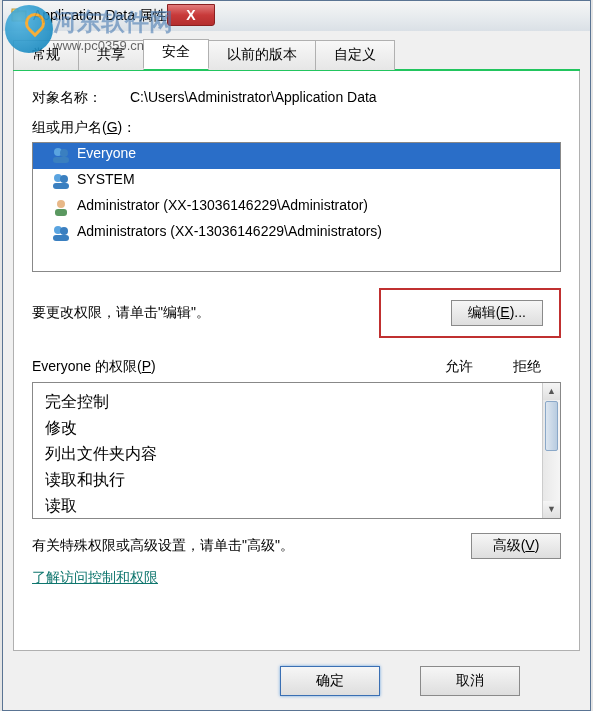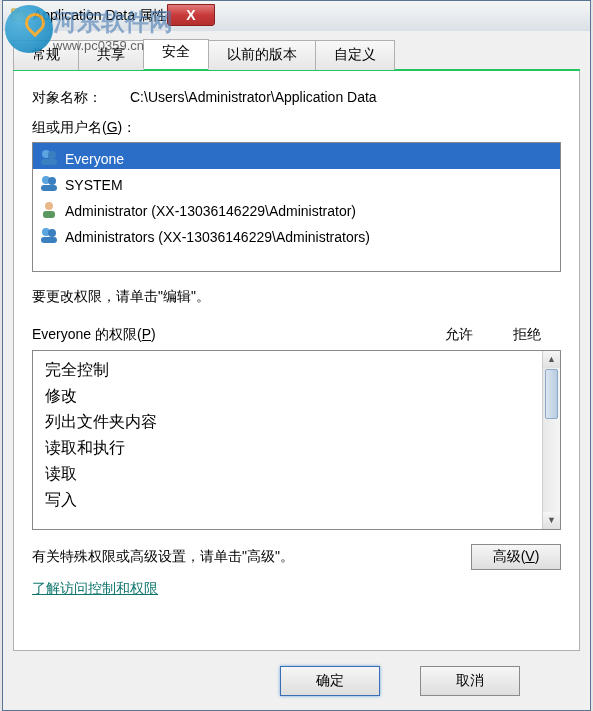--- a/index.html
+++ b/index.html
@@ -25,33 +25,33 @@
 
 .tab-content { background: #fff; border: 1px solid #b0b0b0; border-top: none; padding: 18px 18px 12px 18px; min-height: 580px; }
 
 .row { margin-bottom: 12px; display: flex; align-items: flex-start; }
 .label { white-space: nowrap; }
 .value { margin-left: 28px; }
 
 .underline { text-decoration: underline; }
 
 .listbox { width: 100%; height: 130px; border: 1px solid #888; background: #fff; margin-top: 5px; overflow: auto; }
-.listitem { display: flex; align-items: flex-end; padding: 2px 6px; height: 26px; gap: 6px; }
+.listitem { display: flex; align-items: flex-start; padding: 2px 18px; height: 26px; gap: 6px; }
 .listitem.selected { background: #2a6ec8; color: #fff; }
 .listitem .usericon { width: 20px; height: 20px; flex-shrink: 0; }
 
 .perm-edit-row { display: flex; align-items: center; justify-content: space-between; margin: 16px 0 20px 0; }
 .red-highlight { border: 2px solid #c03030; padding: 10px 16px 10px 70px; margin-left: -70px; }
 
 .btn { background: linear-gradient(to bottom, #f6f6f6, #dedede); border: 1px solid #8a8a8a; padding: 3px 16px; cursor: pointer; min-width: 90px; }
 
 .perm-header { display: flex; justify-content: space-between; margin-bottom: 6px; }
 .perm-header-right { display: flex; gap: 40px; margin-right: 20px; }
 
-.permbox { border: 1px solid #888; height: 180px; padding: 6px 12px; overflow: auto; position: relative; }
+.permbox { border: 1px solid #888; height: 137px; padding: 6px 12px; overflow: auto; position: relative; }
 .perm-row { height: 26px; line-height: 26px; font-size: 16px; }
 .perm-scrollbar { position: absolute; right: 0; top: 0; bottom: 0; width: 18px; background: linear-gradient(to right, #e8e8e8, #f5f5f5); border-left: 1px solid #ccc; }
 .perm-scrollbar .thumb { position: absolute; left: 2px; right: 2px; top: 18px; height: 50px; background: linear-gradient(to right, #dde6f0, #b8cce0); border: 1px solid #8aa8c8; border-radius: 2px; }
 .perm-scrollbar .arrow { position: absolute; left: 0; right: 0; height: 17px; background: linear-gradient(to bottom, #f5f5f5, #e0e0e0); text-align: center; font-size: 9px; line-height: 17px; color: #555; }
 .perm-scrollbar .arrow.up { top: 0; }
 .perm-scrollbar .arrow.down { bottom: 0; }
 
 .adv-row { display: flex; justify-content: space-between; align-items: flex-start; margin-top: 14px; }
 .adv-row .txt { max-width: 360px; line-height: 1.8; }
 
@@ -142,20 +142,23 @@
                   <circle class="h2" cx="13" cy="8" r="4"></circle>
                   <rect x="2" y="12" width="16" height="6" rx="3" fill="#3a7fc0"></rect>
                 </svg></span>
             <span>Administrators (XX-13036146229\Administrators)</span>
           </div>
         </div>
       </div>
 
       <div class="perm-edit-row">
         <span>要更改权限，请单击"编辑"。</span>
+        <span class="red-highlight">
+          <button class="btn"><span>编辑(</span><span class="underline">E</span><span>)...</span></button>
+        </span>
       </div>
 
       <div class="perm-header">
         <span><span>Everyone 的权限(</span><span class="underline">P</span><span>)</span></span>
         <span class="perm-header-right">
           <span>允许</span>
           <span>拒绝</span>
         </span>
       </div>
 

